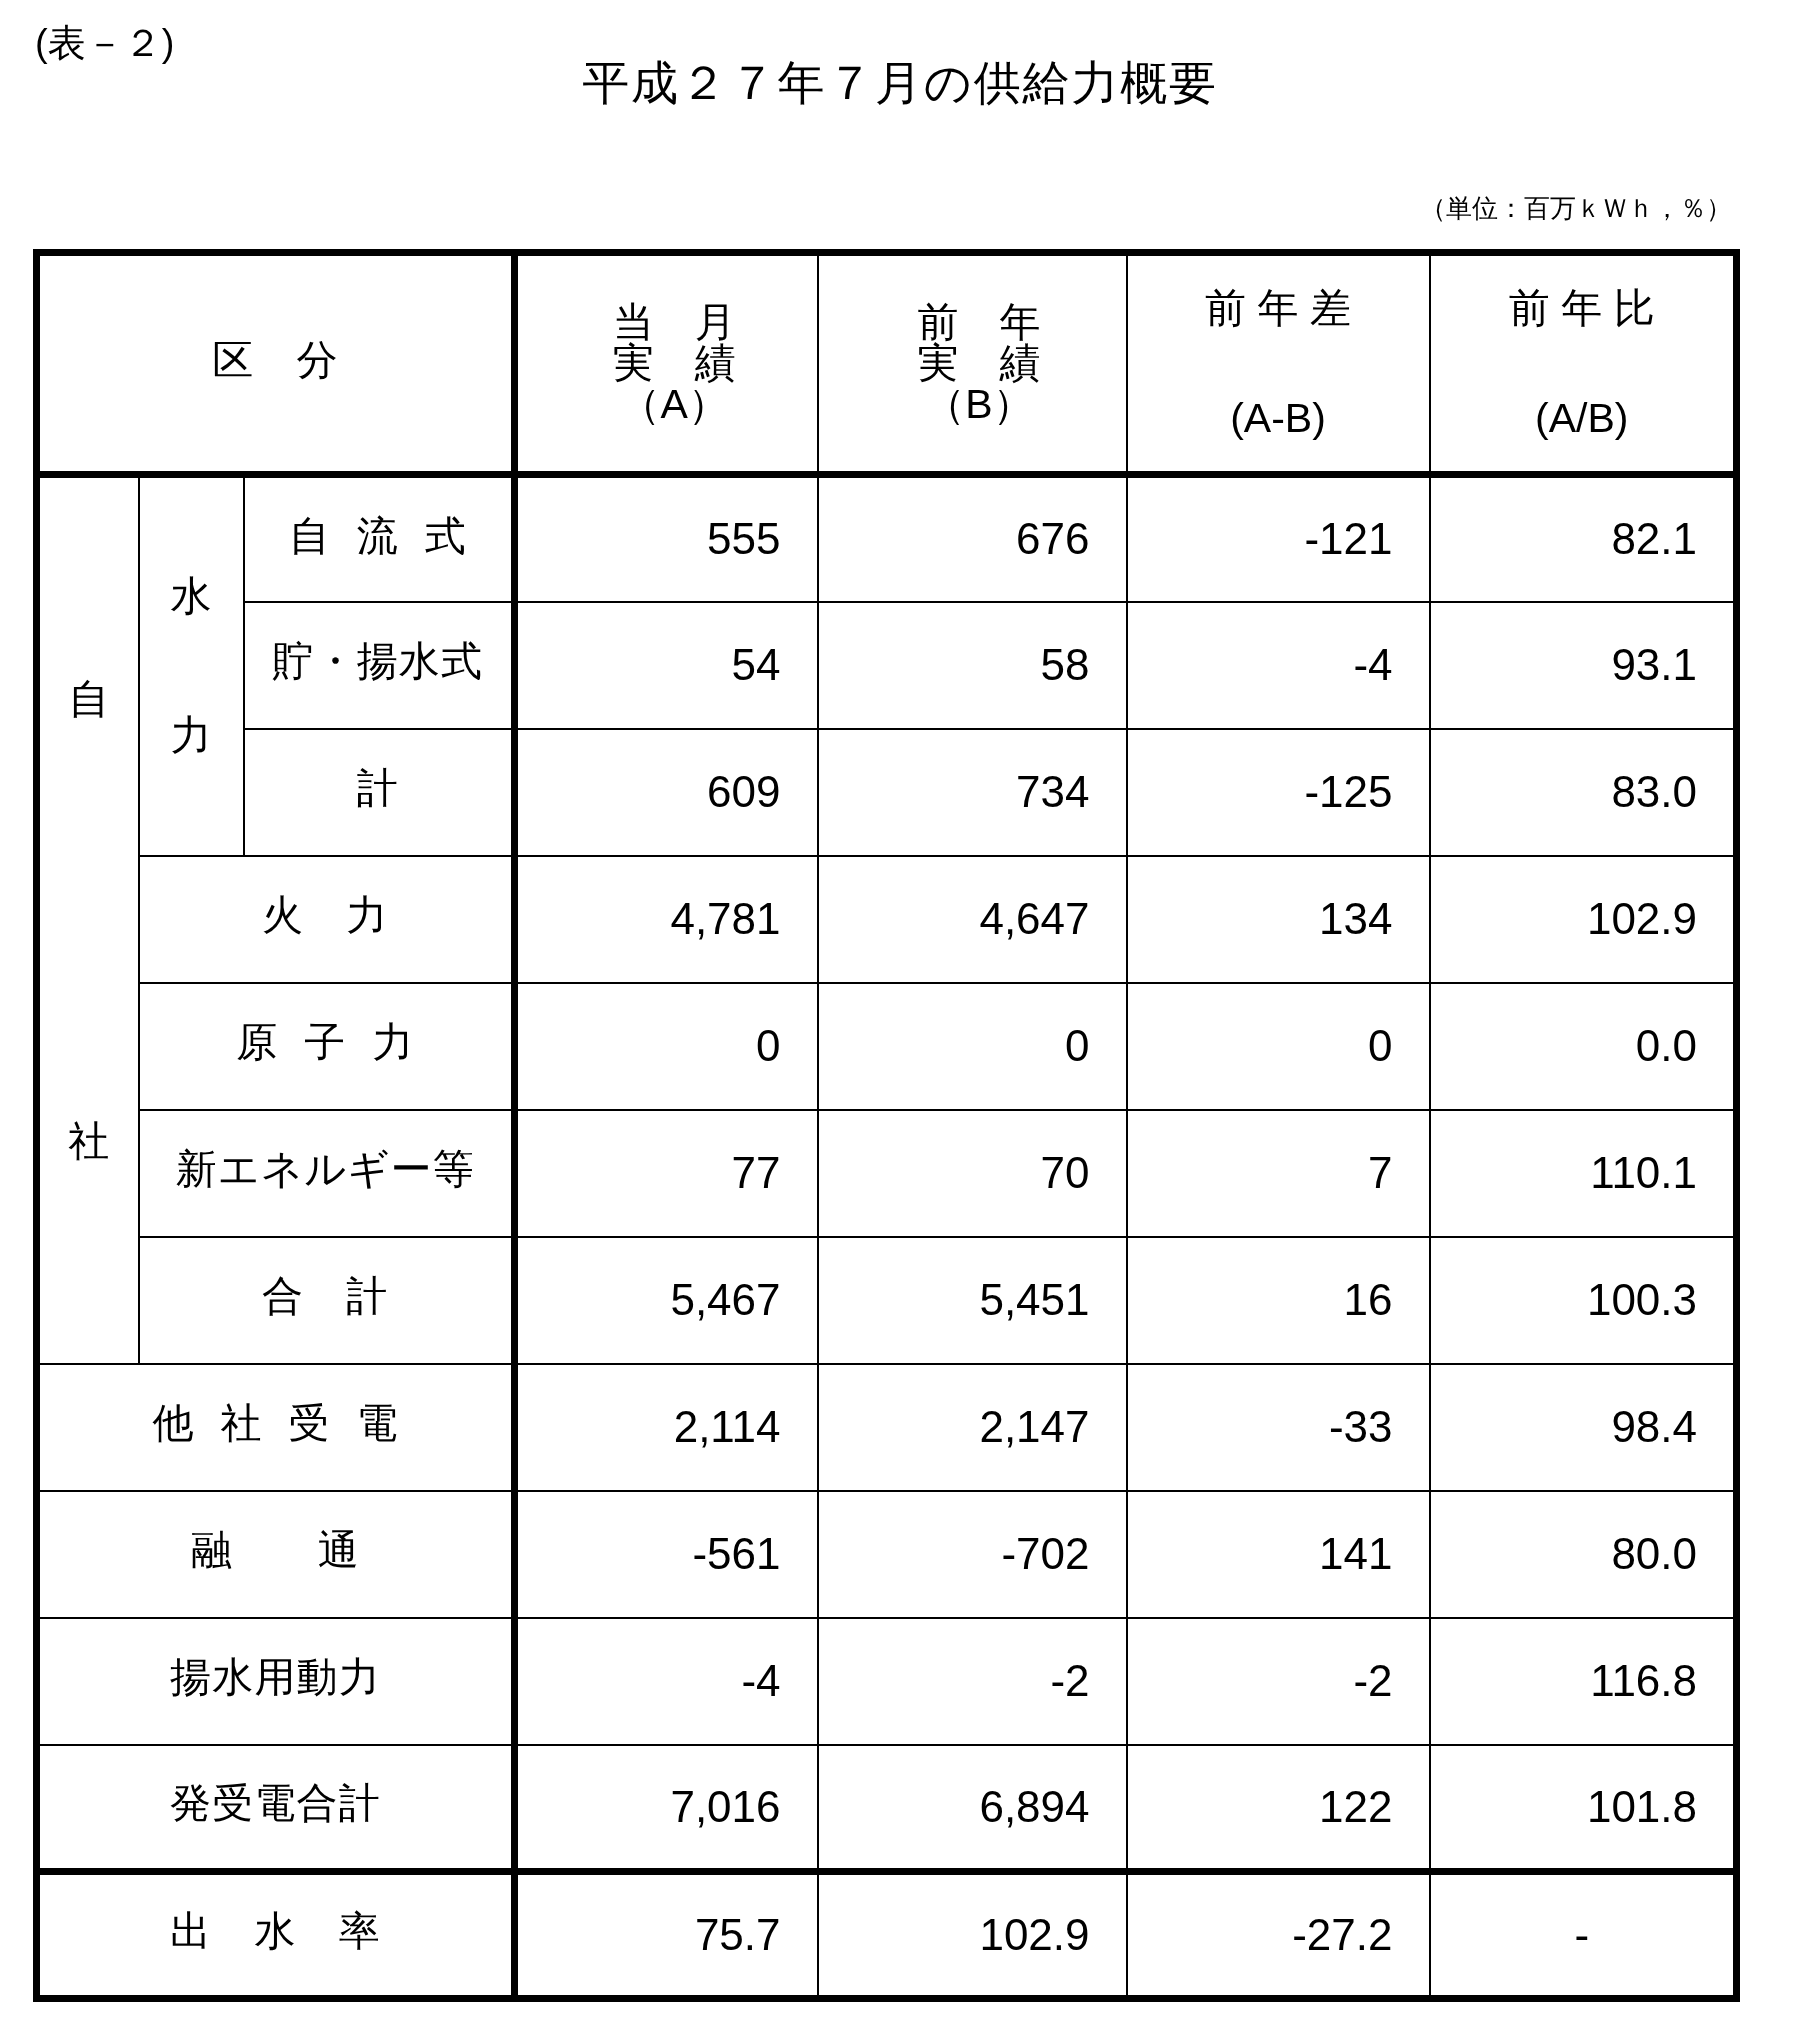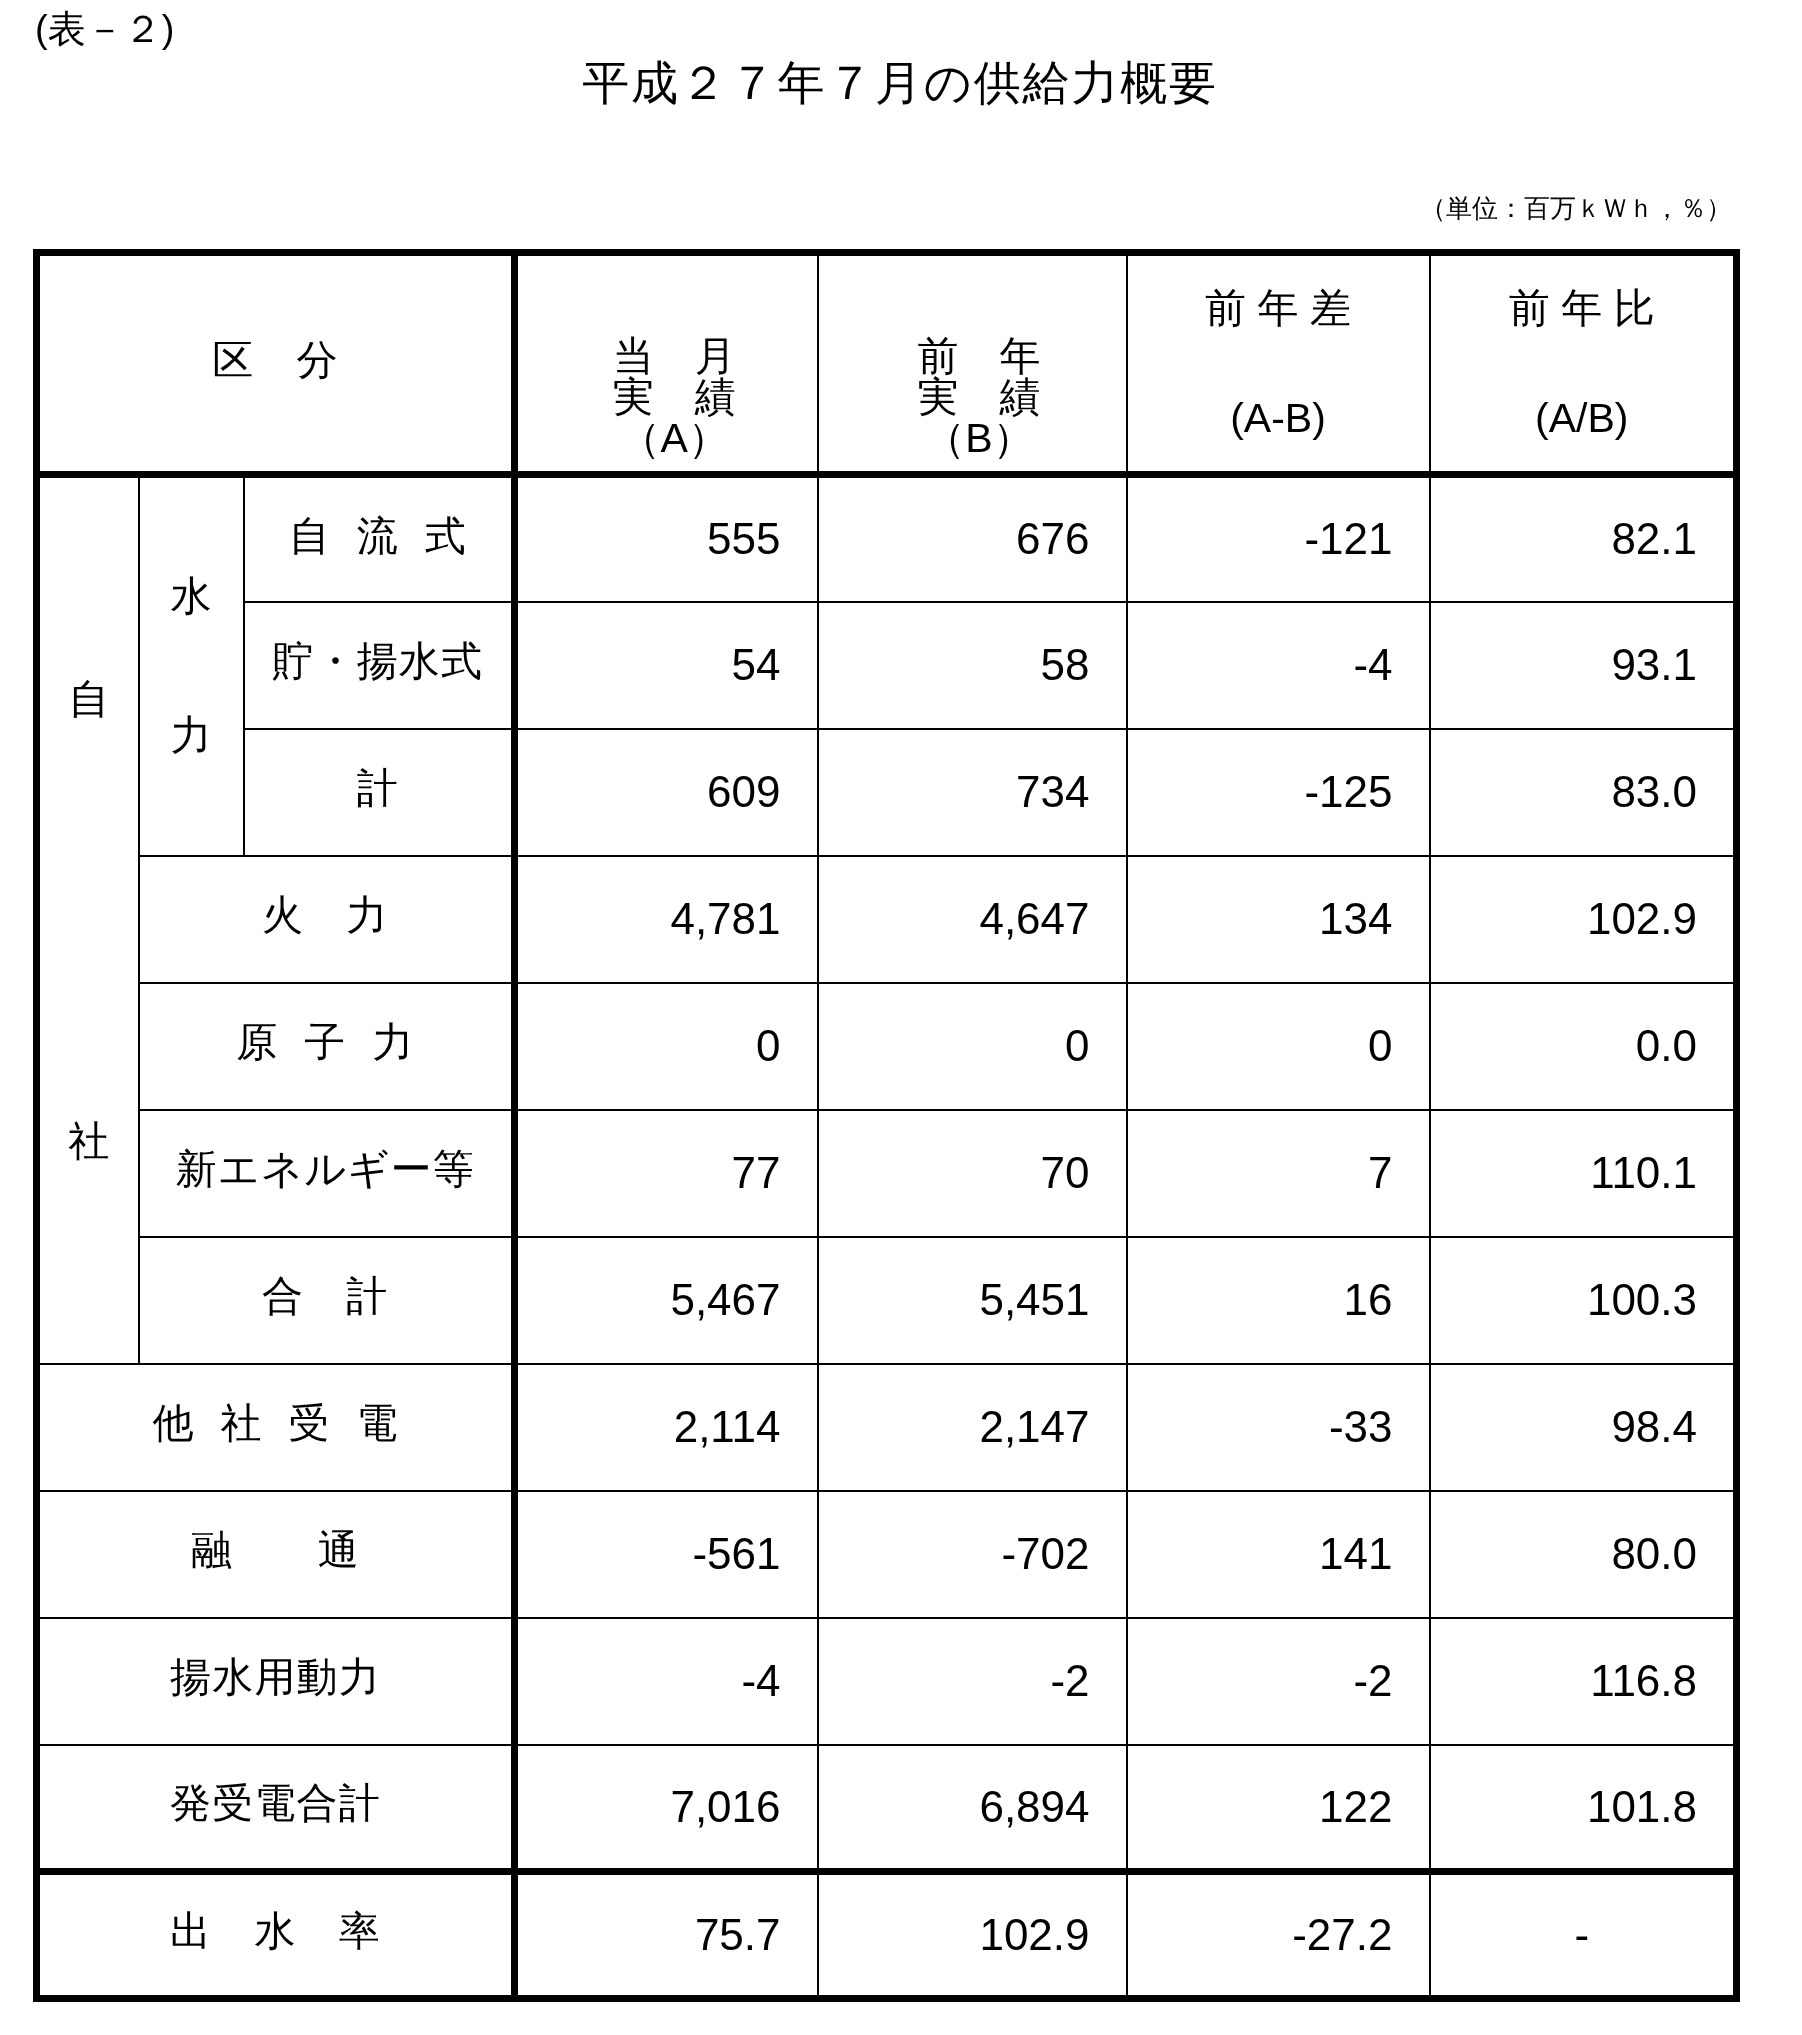--- a/index.html
+++ b/index.html
@@ -3,21 +3,21 @@
 <meta charset="utf-8">
 <style>
   html,body { margin:0; padding:0; background:#ffffff; }
   body {
     width:1803px; height:2035px;
     font-family:"Liberation Sans","DejaVu Sans",sans-serif;
     color:#000000;
   }
   .canvas { position:relative; width:1803px; height:2035px; background:#ffffff; overflow:hidden; }
 
-  .tag   { position:absolute; left:35px;  top:4px;  font-size:38px; }
+  .tag   { position:absolute; left:35px;  top:18px;  font-size:38px; }
   .title { position:absolute; left:49px;  top:52px;  width:1702px; text-align:center; font-size:47px; letter-spacing:1.8px; }
   .unit  { position:absolute; left:33px;  top:191px; width:1699px; text-align:right; font-size:26px; }
 
   table.grid {
     position:absolute; left:33px; top:249px; width:1702px;
     border-collapse:collapse; table-layout:fixed;
     border:7.3px solid #000;
   }
   td {
     border:2.4px solid #000;
@@ -36,21 +36,21 @@
   td.num { text-align:right; padding-right:36px; font-size:44px; }
   td.num.dashcell { text-align:center; padding-right:0; }
 
   td.lbl { letter-spacing:1.2px;font-family:Liberation Mono, monospace; }
 
   
   .hstack3, .hstack2 {
     display:flex; flex-direction:column; align-items:center;
     margin:0 auto;
   }
-  .hstack3 { height:191px; justify-content:flex-end;padding-left:14px; }
+  .hstack3 { height:191px; justify-content:center;padding-left:14px; }
   .hstack2 { height:151px; justify-content:space-between; }
   .hstack3 span, .hstack2 span { line-height:1; display:block; }
 
   
   .vgroup {
     display:flex; flex-direction:column; align-items:center;
     margin:0 auto;
   }
   .vg-jisha { height:884px; justify-content:space-around; }
   .vg-water { height:375px;  justify-content:space-evenly; }

